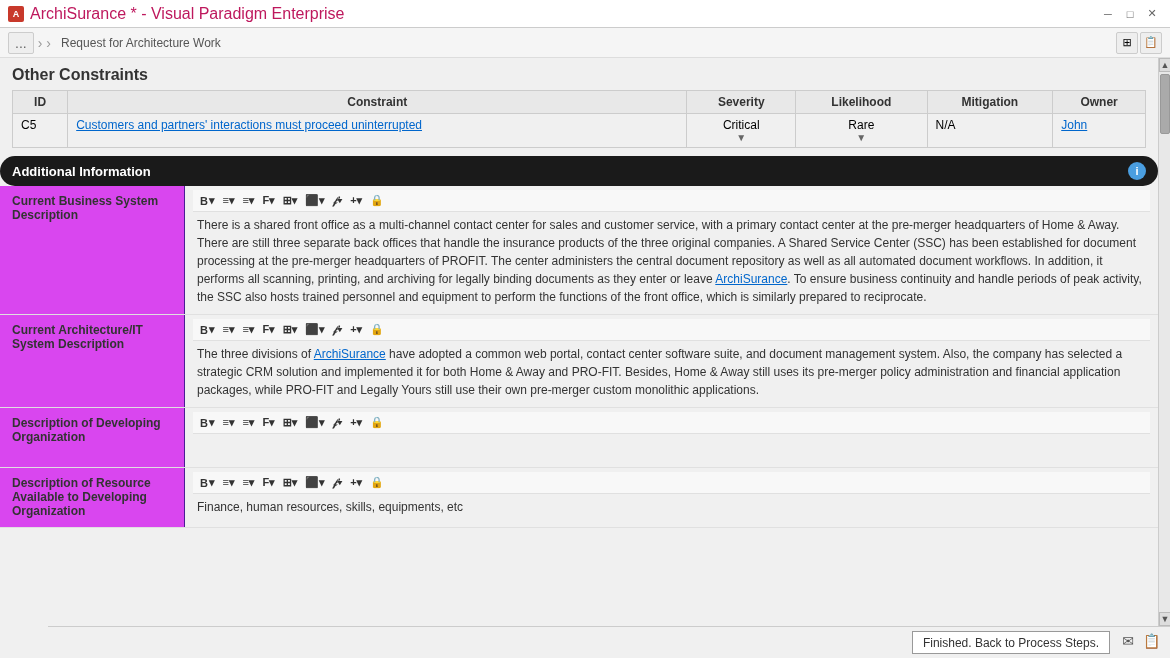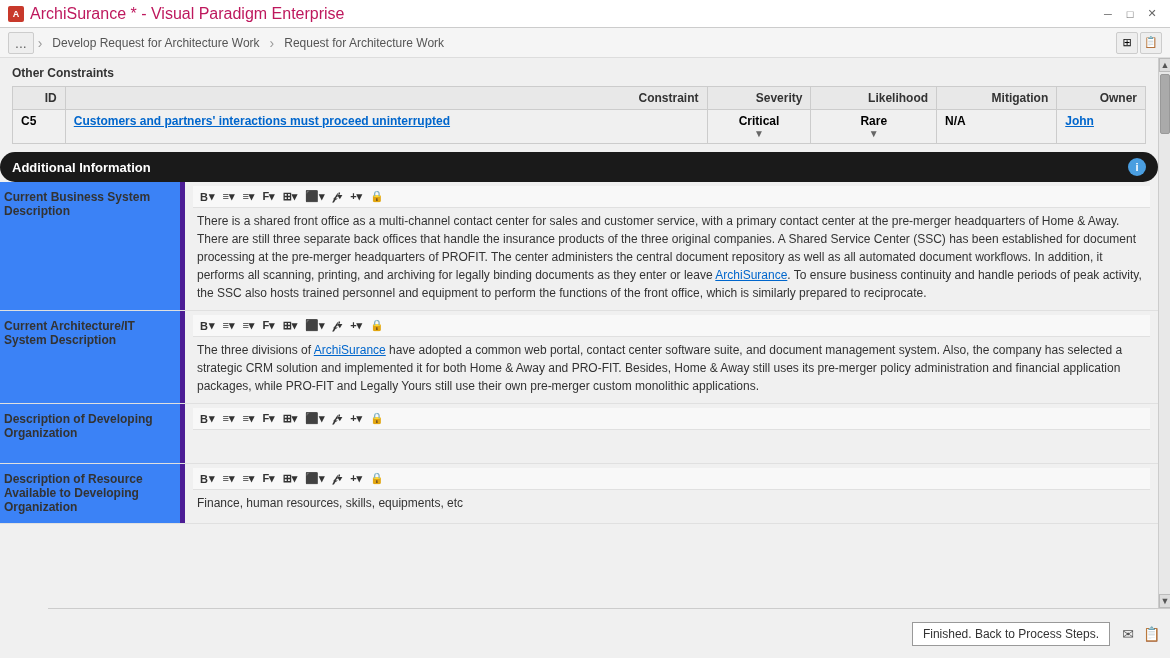--- a/index.html
+++ b/index.html
@@ -57,39 +57,38 @@
     .scroll-area {
       flex: 1;
       overflow-y: auto;
       position: relative;
     }
 
     
     .constraints-section {
       padding: 8px 12px;
     }
-    .section-title { font-weight: bold; font-size: 12px; color: #333; margin-bottom: 6px; }
+    .section-title { font-weight: bold; font-size: 16px; color: #333; margin-bottom: 6px; }
 
     
     .constraints-table { width: 100%; border-collapse: collapse; border: 1px solid #ccc; }
     .constraints-table th {
       background: #e8e8e8;
       border: 1px solid #ccc;
       padding: 4px 8px;
-      text-align: right;
+      text-align: center;
       font-size: 12px;
       font-weight: bold;
       color: #333;
     }
     .constraints-table td {
       border: 1px solid #ccc;
       padding: 4px 8px;
       font-size: 12px;
       vertical-align: top;
-      font-weight: bold;
     }
     .link-text { color: #0066cc; text-decoration: underline; }
 
     
     .select-cell { display: flex; align-items: center; justify-content: space-between; flex-direction: column; }
     .dropdown-arrow { font-size: 10px; color: #666; }
 
     
     .additional-info-header {
       background: #1a1a1a;
@@ -106,26 +105,26 @@
 
     
     .field-row {
       display: flex;
       border-bottom: 1px solid #e0e0e0;
       min-height: 60px;
     }
     .field-label {
       width: 185px;
       min-width: 185px;
-      padding: 8px 4px;
+      padding: 8px 12px;
       font-weight: bold;
       font-size: 12px;
       color: #333;
-      background: #3b82f6;
-      border-right: 5px solid #4c1d95;
+      background: #d946ef;
+      border-right: 1px solid #4c1d95;
     }
     .field-content {
       flex: 1;
       padding: 4px 8px;
     }
 
     
     .editor-toolbar {
       display: flex;
       align-items: center;
@@ -154,24 +153,23 @@
       line-height: 1.5;
       color: #333;
     }
     .field-text .link { color: #0066cc; text-decoration: underline; }
 
     
     .bottom-bar {
       background: #f0f0f0;
       border-top: 1px solid #ccc;
       display: flex;
-      align-items: center;
       justify-content: flex-end;
       padding: 4px 8px;
-      height: 50px;
+      height: 32px;
       gap: 8px;
       margin-left: 48px;
     }
     .finished-btn {
       background: #fff;
       border: 1px solid #999;
       padding: 4px 10px;
       font-size: 12px;
       cursor: pointer;
       color: #333;
@@ -198,21 +196,20 @@
       <button class="title-bar-btn">□</button>
       <button class="title-bar-btn close">✕</button>
     </div>
   </div>
 
 
   <div class="breadcrumb-bar">
     <div class="breadcrumb-nav">
       <span class="breadcrumb-dots">...</span>
       <span class="breadcrumb-sep">›</span>
-      <span class="breadcrumb-item">Develop Request for Architecture Work</span>
       <span class="breadcrumb-sep">›</span>
       <span class="breadcrumb-item">Request for Architecture Work</span>
     </div>
     <div class="breadcrumb-icons">
       <div class="breadcrumb-icon-btn">⊞</div>
       <div class="breadcrumb-icon-btn">📋</div>
     </div>
   </div>
 
   <div class="content-wrapper">

